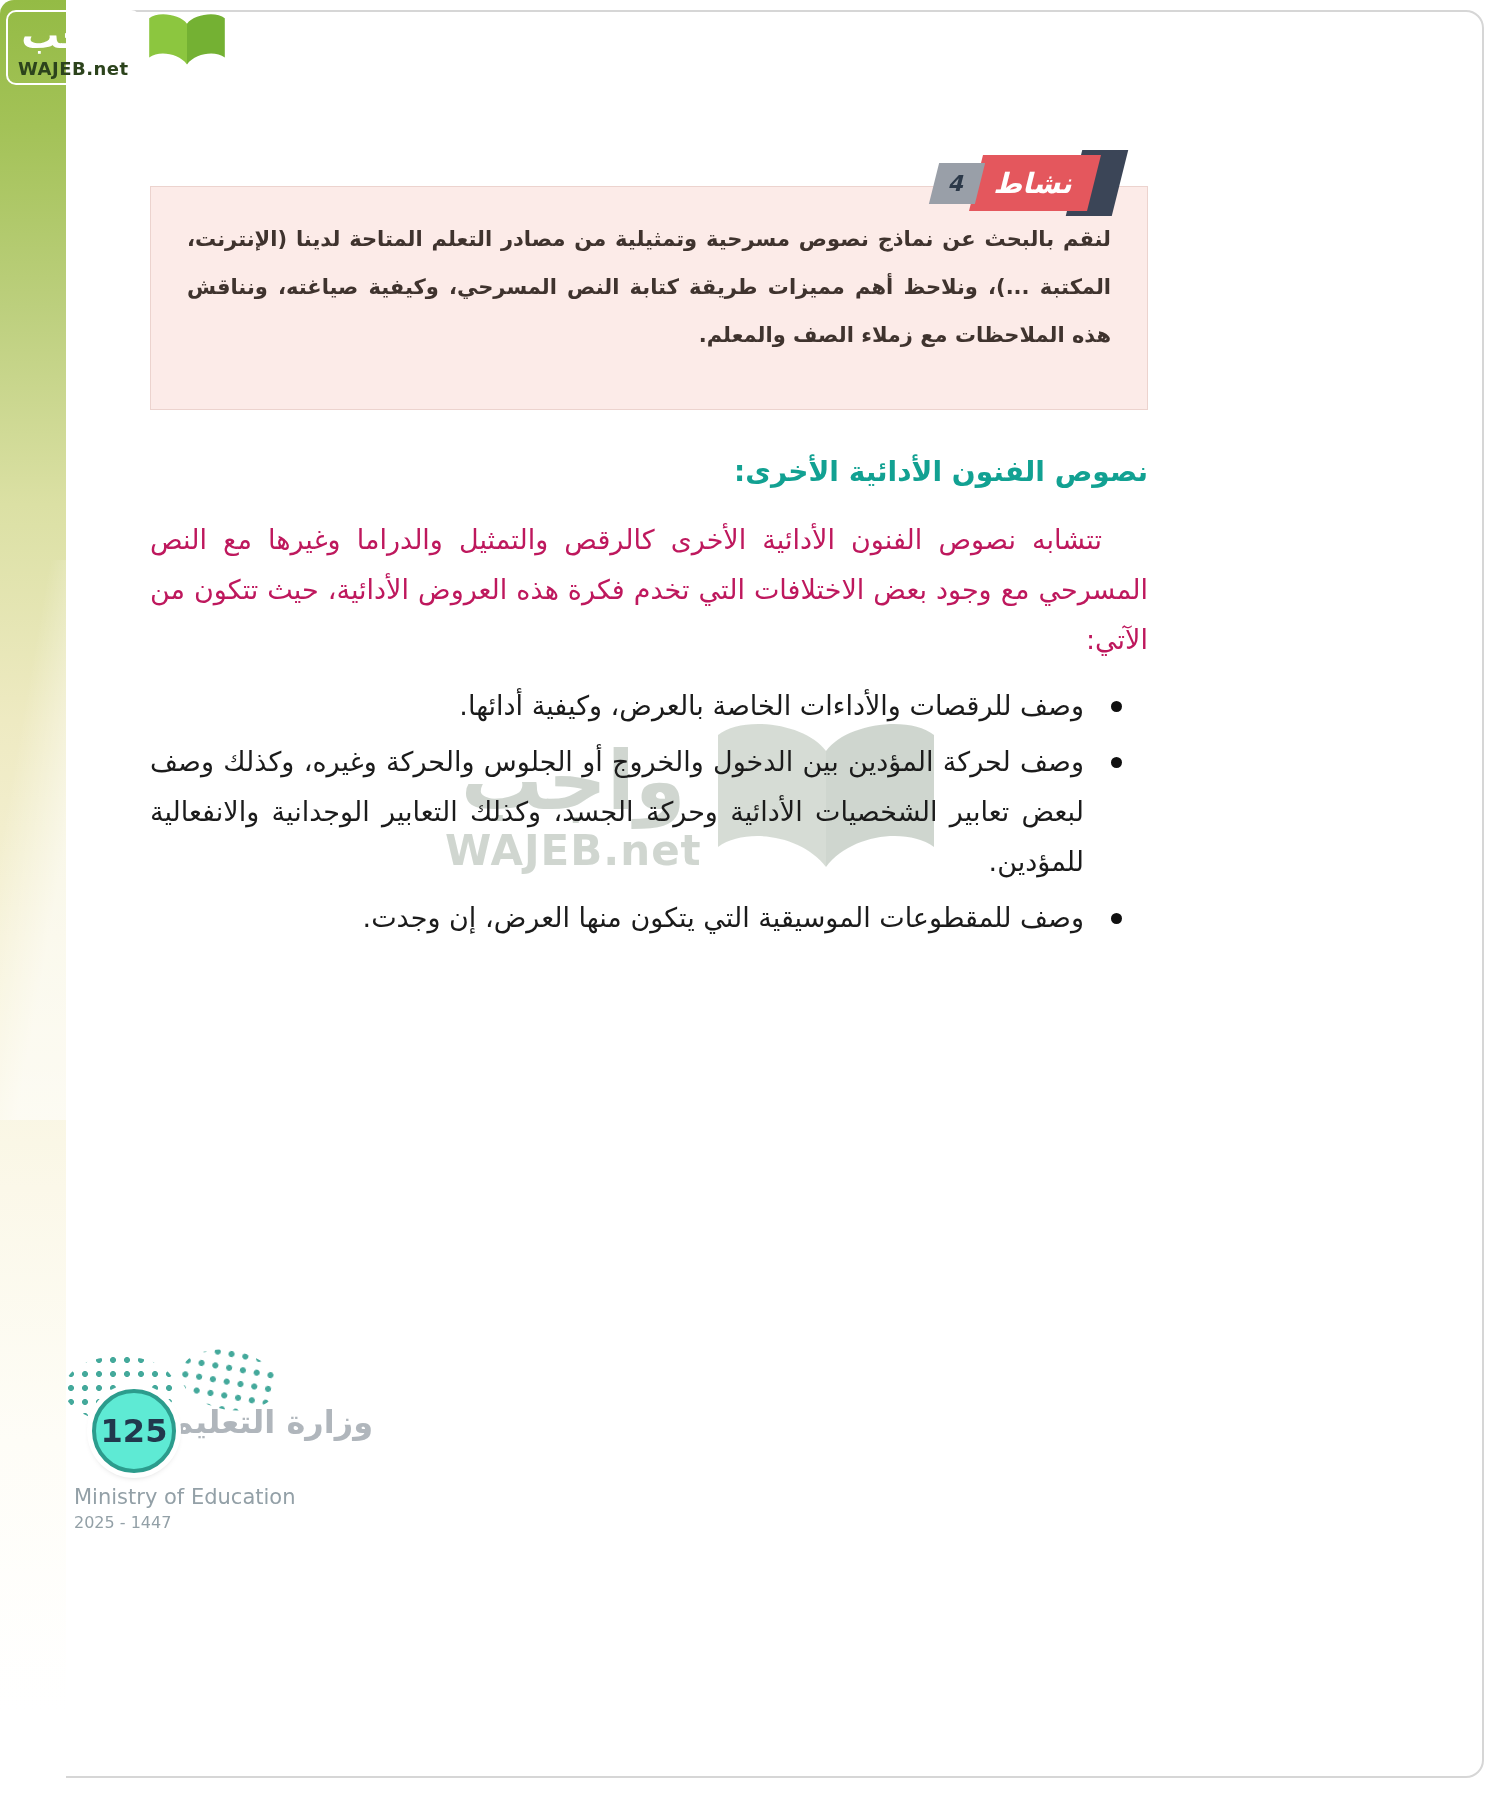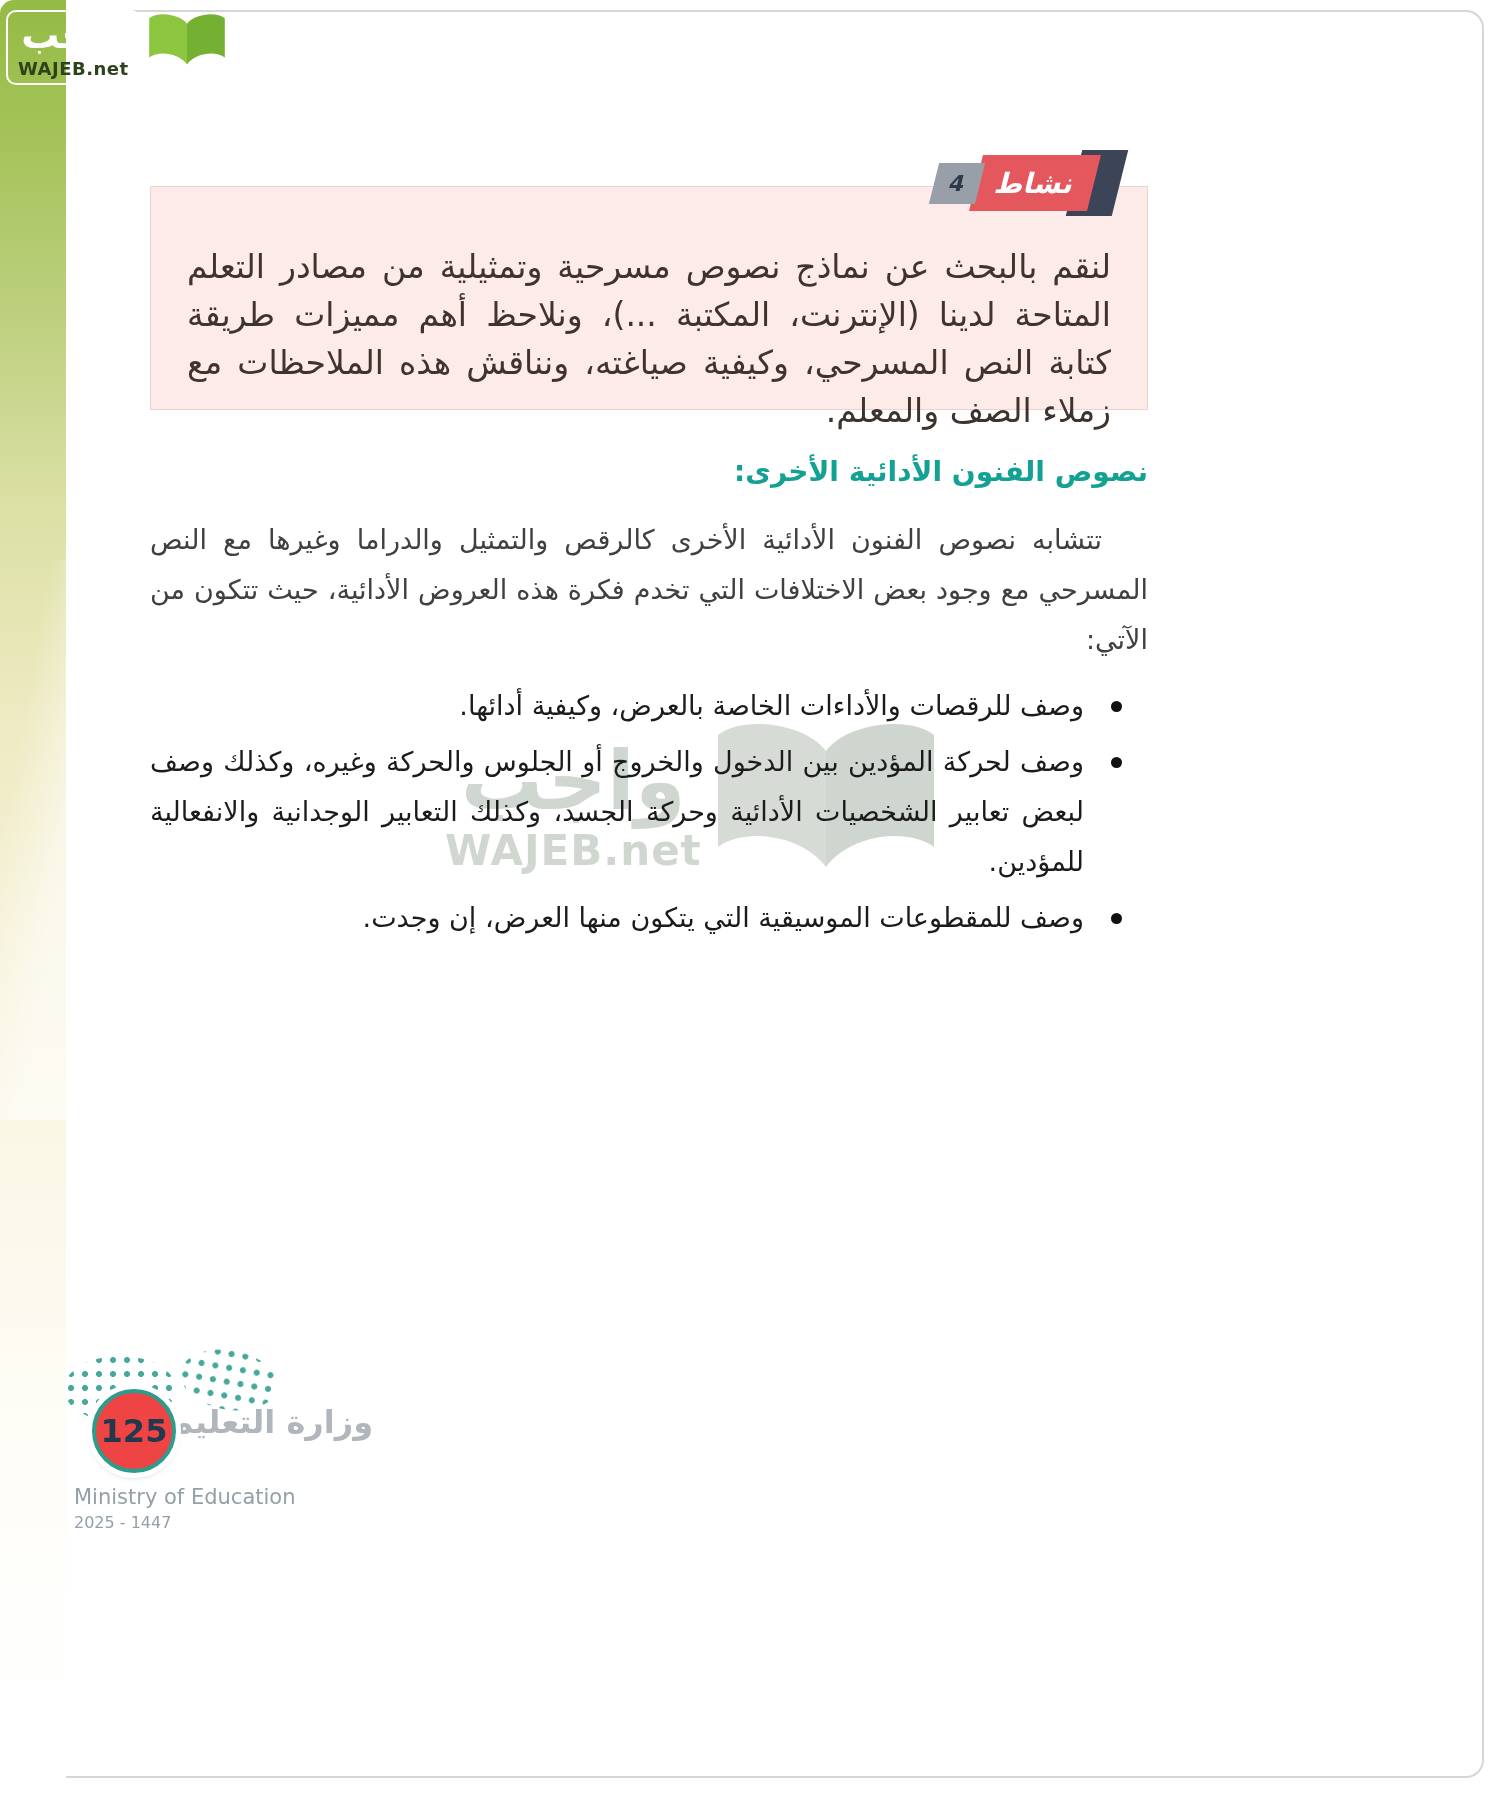--- a/index.html
+++ b/index.html
@@ -41,31 +41,31 @@
     position:absolute;right:140px;top:13px;width:46px;height:41px;background:#999fa8;
     transform:skewX(-14deg);display:flex;align-items:center;justify-content:center;
     color:#2c3949;font-size:22px;font-weight:bold;
   }
   
   .activity-box{
     position:absolute;left:150px;top:186px;width:998px;height:224px;z-index:2;
     background:#fcebe8;border:1px solid #ecd3ce;box-sizing:border-box;
   }
   .activity-box .text{
-    padding:56px 36px 0 36px;direction:rtl;text-align:justify;
-    font-size:33px;font-weight:normal;color:#3f332e;line-height:48px;
+    padding:28px 36px 0 36px;direction:rtl;text-align:justify;
+    font-size:21px;font-weight:bold;color:#3f332e;line-height:48px;
   }
   
   .content{position:absolute;left:150px;top:455px;width:998px;direction:rtl;z-index:2;}
   .section-heading{
     color:#12a192;font-size:28px;font-weight:bold;
     margin:0 0 26px 0;line-height:34px;
   }
   .intro{
-    font-size:27px;color:#404040;line-height:50px;text-align:justify;
+    font-size:27px;color:#be185d;line-height:50px;text-align:justify;
     text-indent:46px;margin:0 0 16px 0;
   }
   ul.bullets{list-style:none;margin:0;padding:0;}
   ul.bullets li{
     position:relative;padding-right:64px;font-size:27px;line-height:50px;
     text-align:justify;color:#1b1b1b;margin-bottom:6px;
   }
   ul.bullets li .dot{
     position:absolute;right:26px;top:20px;width:11px;height:11px;
     border-radius:50%;background:#101010;
@@ -81,21 +81,21 @@
   
   .footer{position:absolute;left:58px;top:1345px;width:360px;height:210px;z-index:2;}
   .dots-a,.dots-b{
     position:absolute;background-image:radial-gradient(#2f9f90 2.6px,transparent 3.4px);
     background-size:14px 14px;opacity:.9;
   }
   .dots-a{left:6px;top:8px;width:112px;height:72px;clip-path:ellipse(50% 46% at 50% 50%);}
   .dots-b{left:120px;top:2px;width:102px;height:66px;clip-path:ellipse(48% 45% at 50% 50%);transform:rotate(10deg);}
   .page-circle{
     position:absolute;left:34px;top:44px;width:76px;height:76px;border-radius:50%;
-    background:#ef4444;border:4px solid #2c9c8d;
+    background:#5eead4;border:4px solid #2c9c8d;
     box-shadow:0 0 0 5px #ffffff,0 3px 7px rgba(0,0,0,.28);
     display:flex;align-items:center;justify-content:center;
     font-size:32px;font-weight:bold;color:#21384d;z-index:2;
   }
   .ministry-script{
     position:absolute;left:112px;top:58px;font-size:32px;font-weight:bold;
     color:#a8afb5;direction:rtl;opacity:.9;z-index:1;
   }
   .ministry-en{position:absolute;left:16px;top:140px;font-size:21px;color:#93a0a7;text-align:right;}
   .years{position:absolute;left:16px;top:168px;font-size:16px;color:#93a0a7;}

